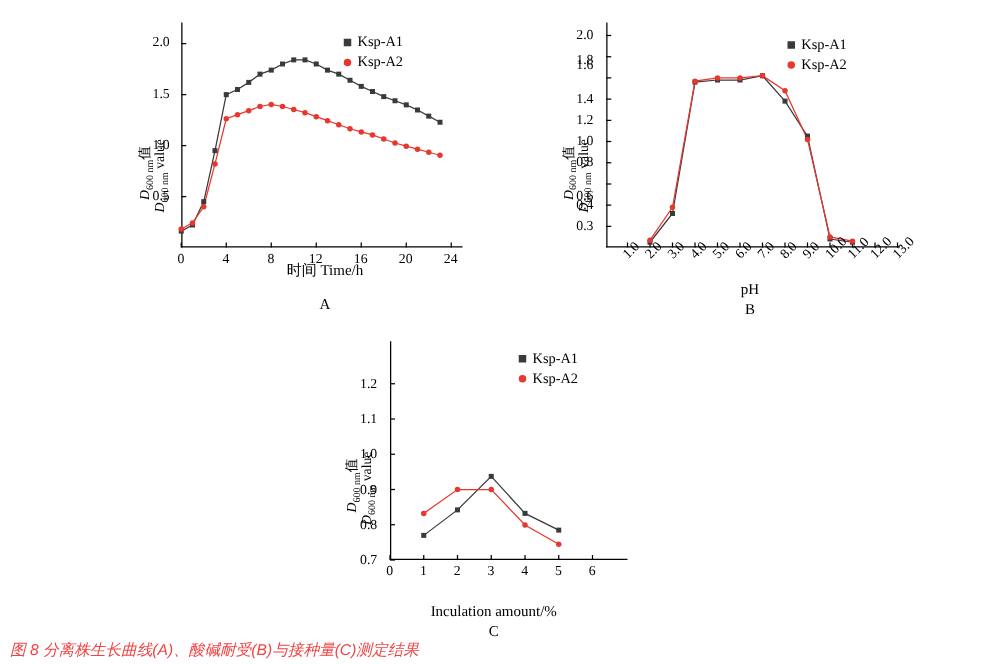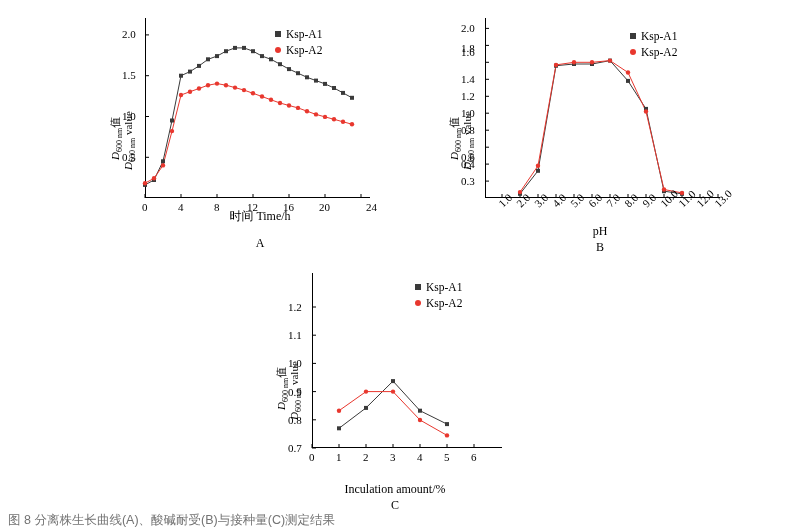--- a/index.html
+++ b/index.html
@@ -11,21 +11,21 @@
   .chart{position:absolute;}
   .plot{position:absolute;border-left:1px solid #000;border-bottom:1px solid #000;box-sizing:border-box;}
   .axis-title{position:absolute;font-size:12px;text-align:center;white-space:nowrap;}
   .panel-letter{position:absolute;font-size:12px;text-align:center;width:40px;}
   .ylabel{position:absolute;font-size:11px;white-space:nowrap;transform-origin:0 0;}
   .tick-lbl{position:absolute;font-size:11px;white-space:nowrap;}
   .legend{position:absolute;font-size:11.5px;line-height:16px;}
   .legend div{display:flex;align-items:center;gap:5px;white-space:nowrap;}
   .sq{width:6px;height:6px;background:#3a3a3a;display:inline-block;}
   .dot{width:6px;height:6px;border-radius:50%;background:#e8372e;display:inline-block;}
-  .caption{position:absolute;font-size:12.5px;color:#737373;font-family:"Liberation Sans",sans-serif;white-space:nowrap;}
+  .caption{position:absolute;font-size:12.5px;color:#ef4444;font-family:"Liberation Sans",sans-serif;white-space:nowrap;font-style:italic;}
   svg{position:absolute;left:0;top:0;overflow:visible;}
   .sub{font-size:8px;vertical-align:sub;}
   .ital{font-style:italic;}
 </style>
 </head>
 <body>
 
 <div class="chart" style="left:120px;top:10px;width:300px;height:230px;">
   <div class="plot" style="left:25px;top:8px;width:225px;height:180px;"></div>
   <svg width="300" height="230">
@@ -106,21 +106,21 @@
   <div class="tick-lbl" style="left:2px;top:100px;">1.0</div>
   <div class="tick-lbl" style="left:2px;top:59px;">1.5</div>
   <div class="tick-lbl" style="left:2px;top:18px;">2.0</div>
 
   <div class="tick-lbl" style="left:22px;top:191px;">0</div>
   <div class="tick-lbl" style="left:58px;top:191px;">4</div>
   <div class="tick-lbl" style="left:94px;top:191px;">8</div>
   <div class="tick-lbl" style="left:127px;top:191px;">12</div>
   <div class="tick-lbl" style="left:163px;top:191px;">16</div>
   <div class="tick-lbl" style="left:199px;top:191px;">20</div>
-  <div class="tick-lbl" style="left:235px;top:191px;margin-left:11px;">24</div>
+  <div class="tick-lbl" style="left:235px;top:191px;">24</div>
 
   <div class="ylabel" style="left:-12px;top:150px;transform:rotate(-90deg);">
     <span class="ital">D</span><span class="sub">600 nm</span><span>值</span>
   </div>
   <div class="ylabel" style="left:2px;top:160px;transform:rotate(-90deg);">
     <span class="ital">D</span><span class="sub">600 nm</span> <span>value</span>
   </div>
 
   <div class="axis-title" style="left:70px;top:198px;width:140px;font-family:Liberation Serif, serif;">时间 Time/h</div>
   <div class="panel-letter" style="left:120px;top:226px;">A</div>

